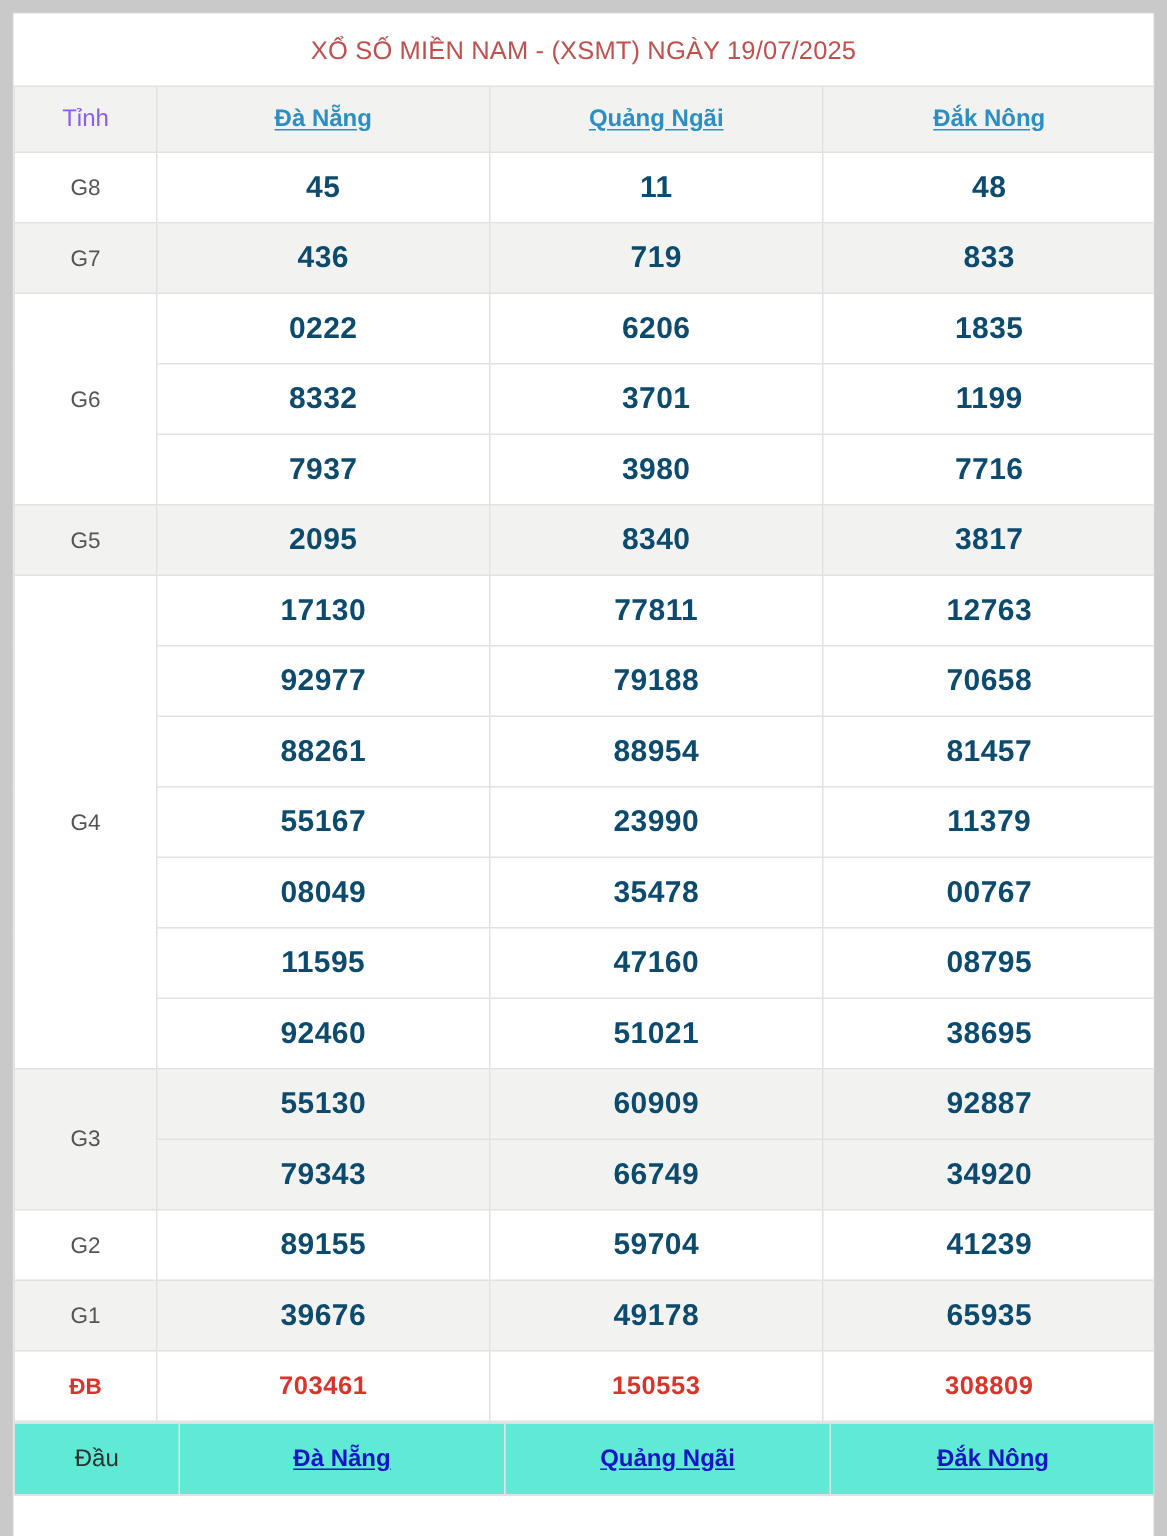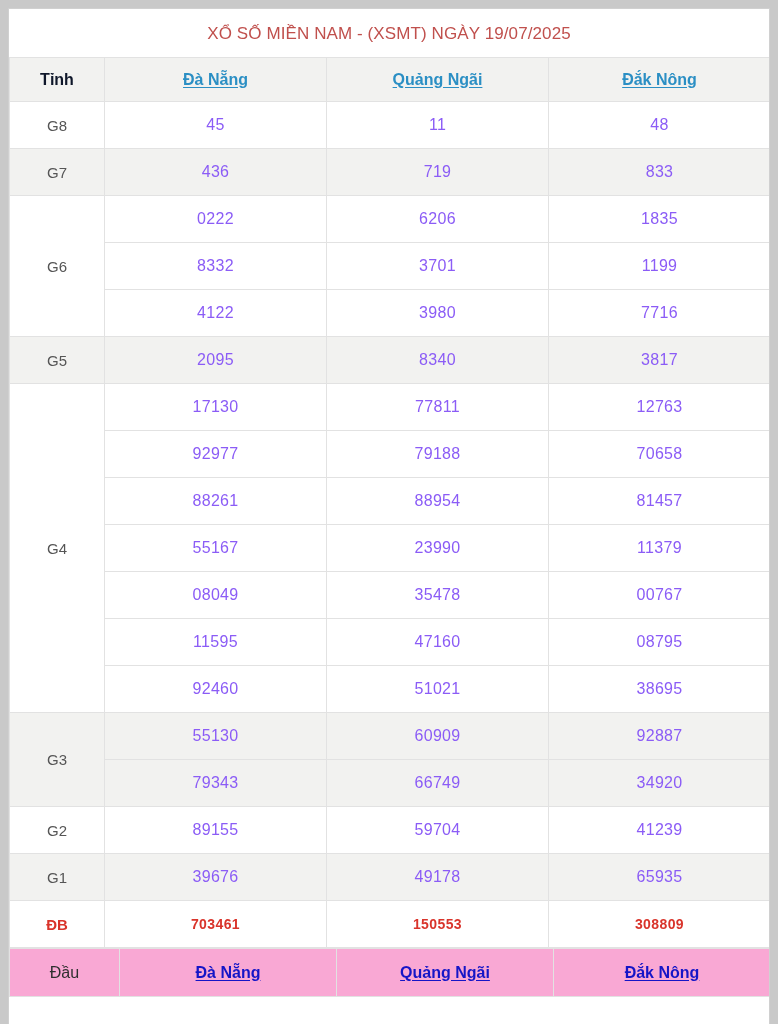--- a/index.html
+++ b/index.html
@@ -80,73 +80,73 @@
     vertical-align: middle;
   }
   .tbl tr > *:first-child { border-left: 1px solid #e2e2e2; }
 
   .hdr-row th {
     background: #f2f2f0;
     height: 44px;
     padding: 4px 2px;
   }
   .hdr-tinh {
-    color: #0f172a;
+    color: #8b5cf6;
     font-size: 16px;
-    font-weight: 700;
+    font-weight: 400;
   }
   .prov-link {
     color: #2b8fc4;
     font-size: 16px;
     font-weight: 700;
     text-decoration: underline;
     text-underline-offset: 2px;
     cursor: pointer;
     white-space: nowrap;
   }
 
   .lbl {
     color: #555555;
     font-size: 15px;
     font-weight: 400;
     background: inherit;
   }
 
   .num {
-    color: #8b5cf6;
-    font-size: 16px;
-    font-weight: 400;
+    color: #0c4a6e;
+    font-size: 20px;
+    font-weight: 700;
     letter-spacing: .3px;
   }
 
   .row-white { background: #ffffff; }
   .row-gray  { background: #f2f2f0; }
 
   .r-single td { height: 47px; }
   .r-sub    td { height: 47px; }
 
   .db-lbl { color: #d9342b; font-size: 15px; font-weight: 700; }
-  .db-num { color: #d9342b; font-size: 14px; font-weight: 700; letter-spacing: .4px; }
+  .db-num { color: #d9342b; font-size: 17px; font-weight: 700; letter-spacing: .4px; }
 
   
   .dau-tbl {
     width: 100%;
     border-collapse: collapse;
     table-layout: fixed;
   }
   .dau-tbl col.d-label { width: 110px; }
   .dau-tbl col.d-prov  { width: 217px; }
 
   .dau-tbl td {
     border: 1px solid #e2e2e2;
     border-left: none;
     text-align: center;
     vertical-align: middle;
     height: 48px;
-    background: #f9a8d4;
+    background: #5eead4;
   }
   .dau-tbl tr > td:first-child { border-left: 1px solid #e2e2e2; }
 
   .dau-lbl {
     color: #2f2f2f;
     font-size: 16px;
     font-weight: 400;
   }
   .dau-link {
     color: #1515c7;
@@ -207,21 +207,21 @@
             <td class="num">0222</td>
             <td class="num">6206</td>
             <td class="num">1835</td>
           </tr>
           <tr class="row-white r-sub">
             <td class="num">8332</td>
             <td class="num">3701</td>
             <td class="num">1199</td>
           </tr>
           <tr class="row-white r-sub">
-            <td class="num">4122</td>
+            <td class="num">7937</td>
             <td class="num">3980</td>
             <td class="num">7716</td>
           </tr>
           <tr class="row-gray r-single">
             <td rowspan="1" class="lbl">G5</td>
             <td class="num">2095</td>
             <td class="num">8340</td>
             <td class="num">3817</td>
           </tr>
           <tr class="row-white r-sub">

